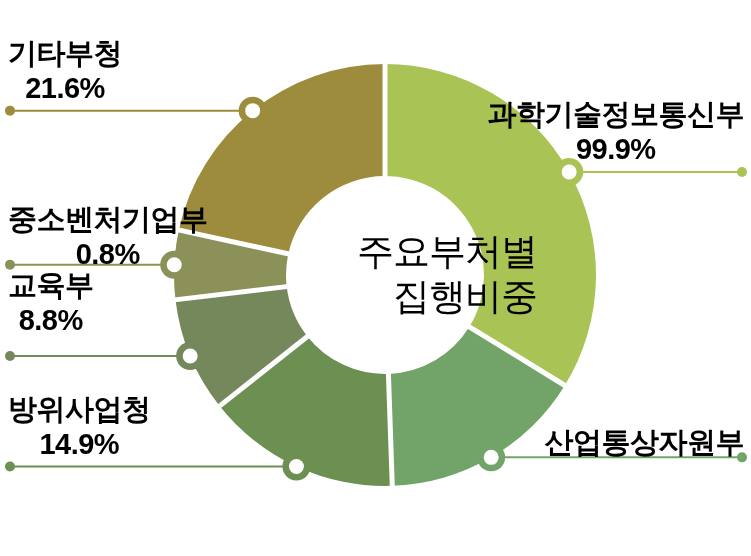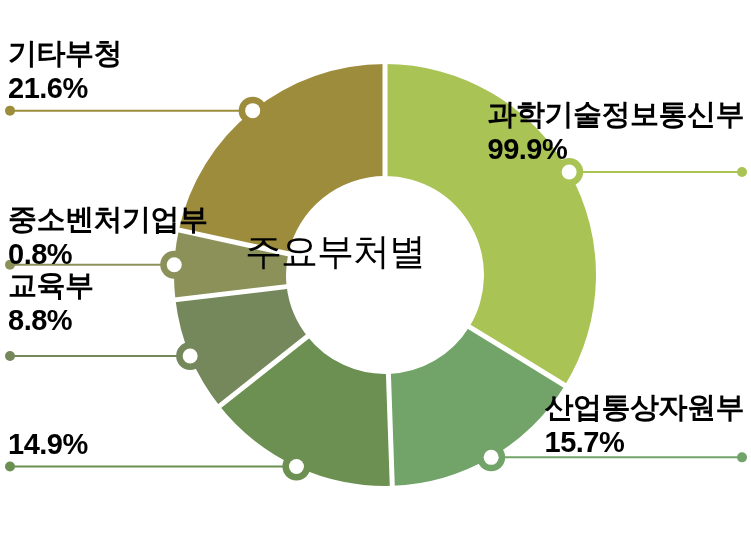--- a/index.html
+++ b/index.html
@@ -20,28 +20,28 @@
   }
   .callout{
     position:absolute;
     color:#000;
     font-weight:700;
     font-size:29px;
     line-height:35px;
     letter-spacing:-0.5px;
     white-space:nowrap;
   }
-  .callout.left{text-align:left;}
-  .callout.right{text-align:left;}
+  .callout.left{text-align:center;}
+  .callout.right{text-align:center;}
   .center-label{
     position:absolute;
-    left:245px;
+    left:257px;
     top:229px;
     width:280px;
-    text-align:left;
+    text-align:right;
     color:#000;
     font-size:37px;
     line-height:45px;
     font-weight:500;
     letter-spacing:-1px;
   }
 </style>
 </head>
 <body>
 
@@ -100,25 +100,26 @@
     <div>중소벤처기업부</div>
     <div>0.8%</div>
   </div>
 
   <div class="callout left" style="bottom: 218px; left: 8px;">
     <div>교육부</div>
     <div>8.8%</div>
   </div>
 
   <div class="callout left" style="bottom: 94.4824px; left: 8px;">
+    <div>방위사업청</div>
     <div>14.9%</div>
   </div>
 
   <div class="callout right" style="bottom: 96px; right: 7px;">
     <div>산업통상자원부</div>
-    <div>15.7%</div>
   </div>
 
   <div class="center-label">
     <div>주요부처별</div>
+    <div>집행비중</div>
   </div>
 
 </div>
 
 </body></html>

